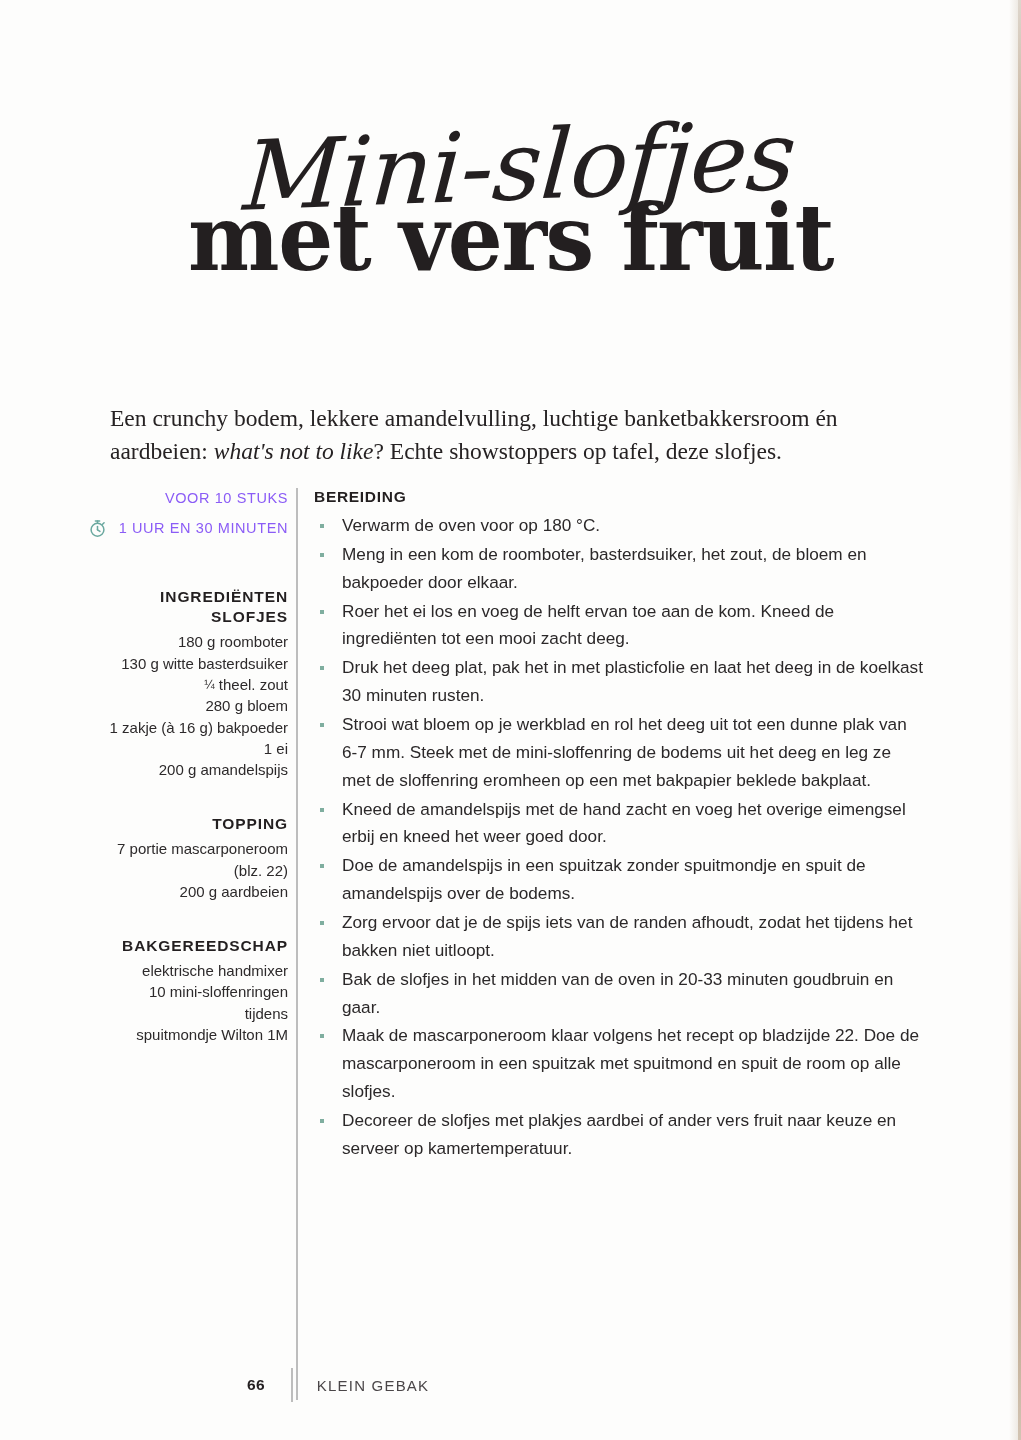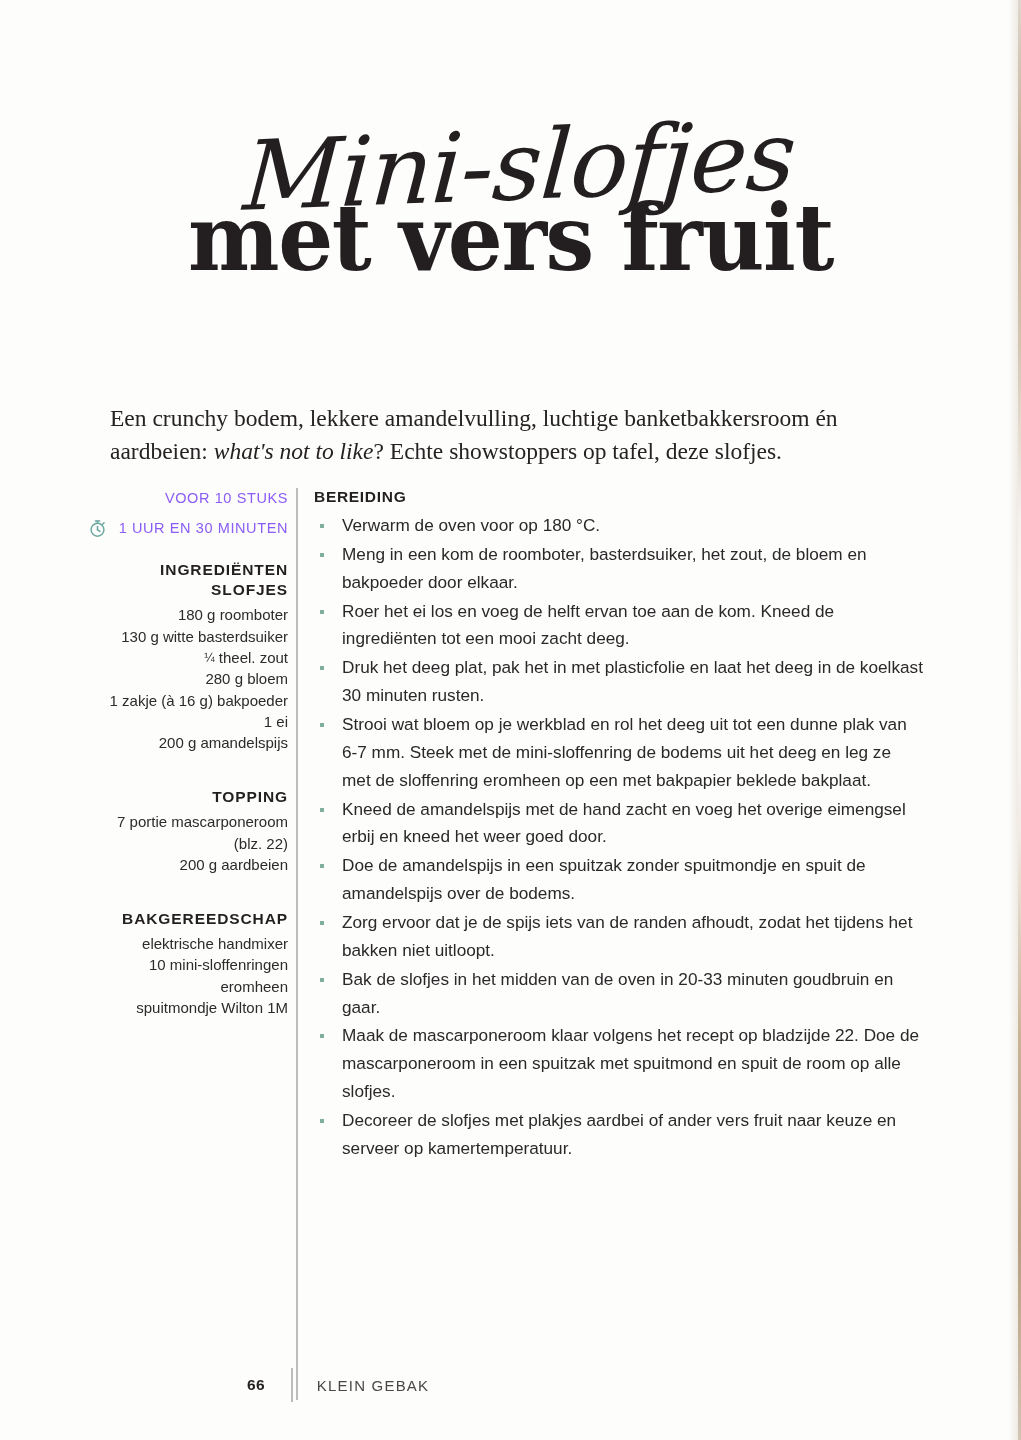--- a/index.html
+++ b/index.html
@@ -125,21 +125,21 @@
     top: 1px;
   }
 
   .ing-head {
     font-size: 15.5px;
     font-weight: 700;
     letter-spacing: .9px;
     color: #231f20;
     line-height: 1.35;
   }
-  .ing-head.first { margin-top: 20px; }
+  .ing-head.first { margin-top: 47px; }
   .ing-head.gap { margin-top: 34px; }
   .ing-list {
     margin: 3px 0 0 0;
     padding: 0;
     list-style: none;
     font-size: 15px;
     line-height: 1.42;
     color: #2d2a2b;
     font-weight: 300;
   }
@@ -262,21 +262,21 @@
     <ul class="ing-list">
       <li>7 portie mascarponeroom</li>
       <li>(blz. 22)</li>
       <li>200 g aardbeien</li>
     </ul>
 
     <div class="ing-head gap">BAKGEREEDSCHAP</div>
     <ul class="ing-list">
       <li>elektrische handmixer</li>
       <li>10 mini-sloffenringen</li>
-      <li>eromheen</li>
+      <li>tijdens</li>
       <li>spuitmondje Wilton 1M</li>
     </ul>
   </div>
 
   <div class="col-right">
     <div class="prep-head">BEREIDING</div>
     <ul class="steps">
       <li>Verwarm de oven voor op 180 °C.</li>
       <li>Meng in een kom de roomboter, basterdsuiker, het zout, de bloem en bakpoeder door elkaar.</li>
       <li>Roer het ei los en voeg de helft ervan toe aan de kom. Kneed de ingrediënten tot een mooi zacht deeg.</li>

